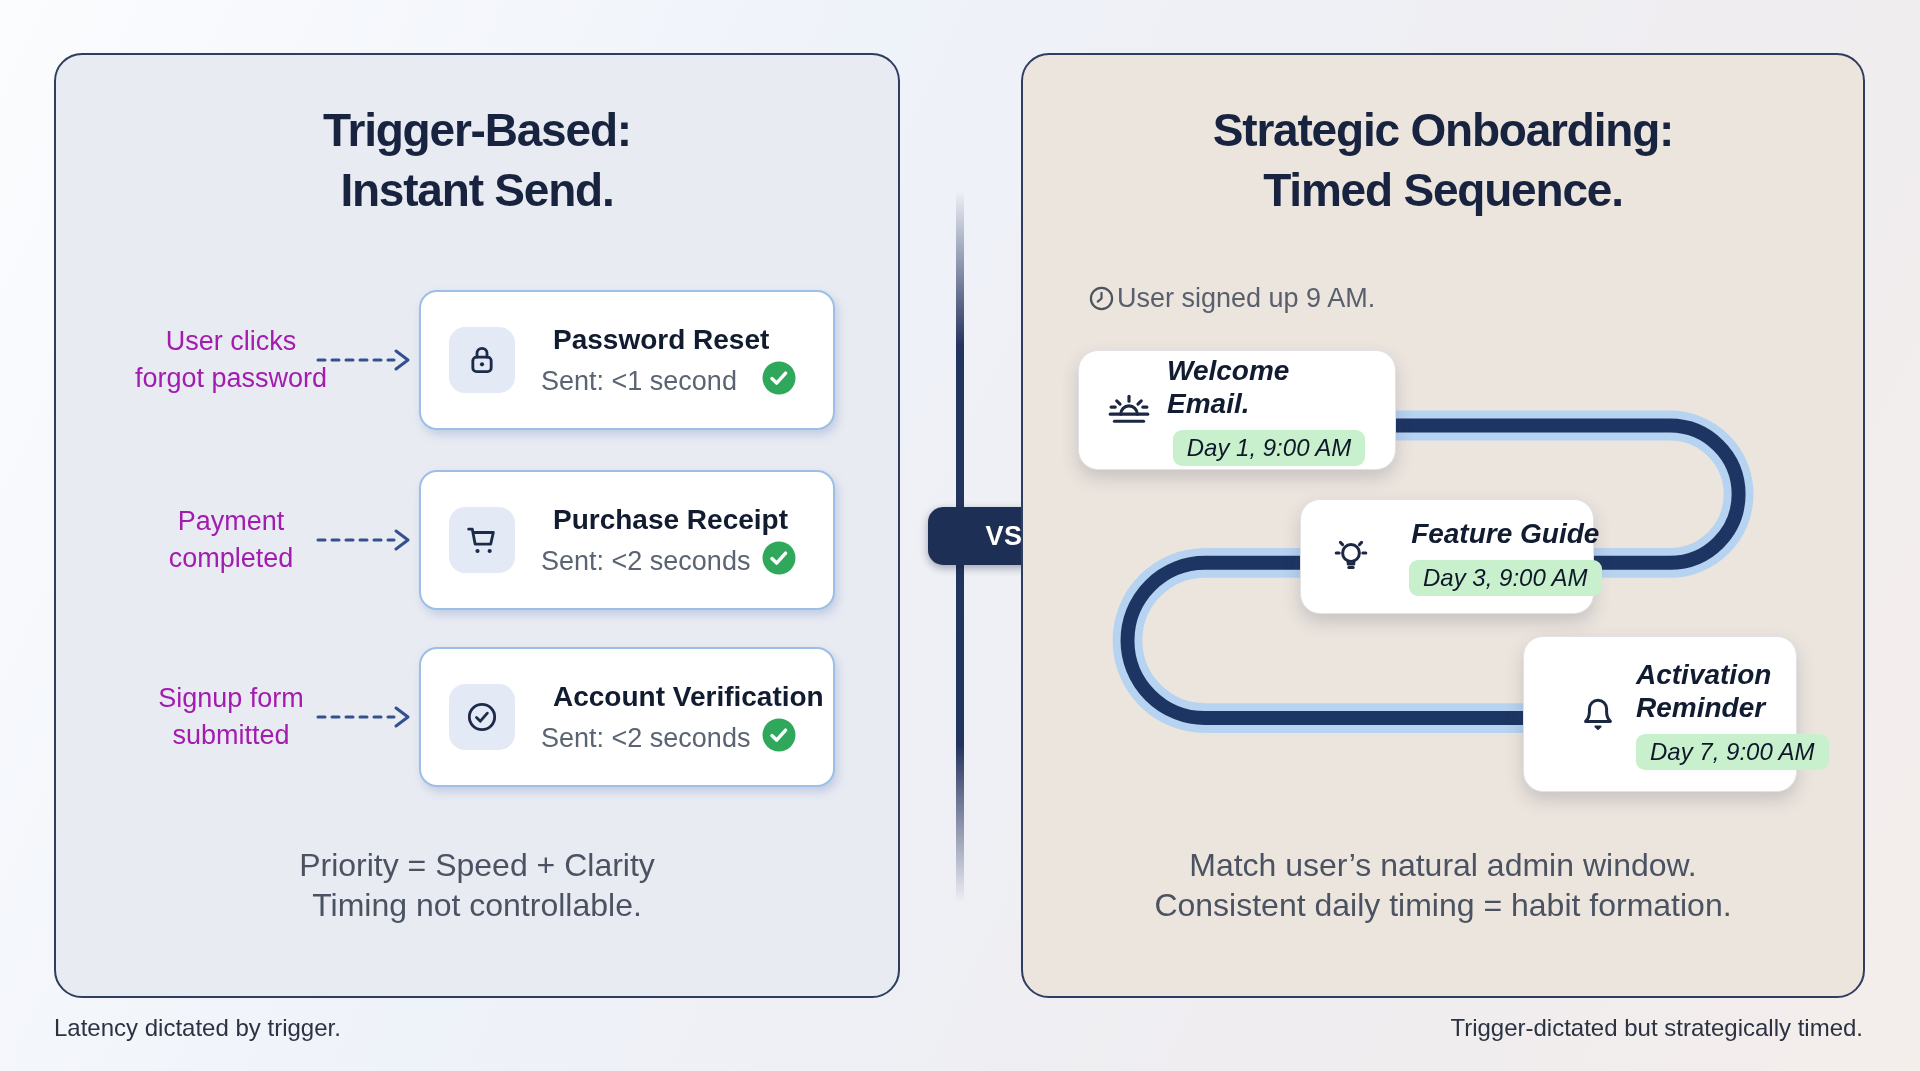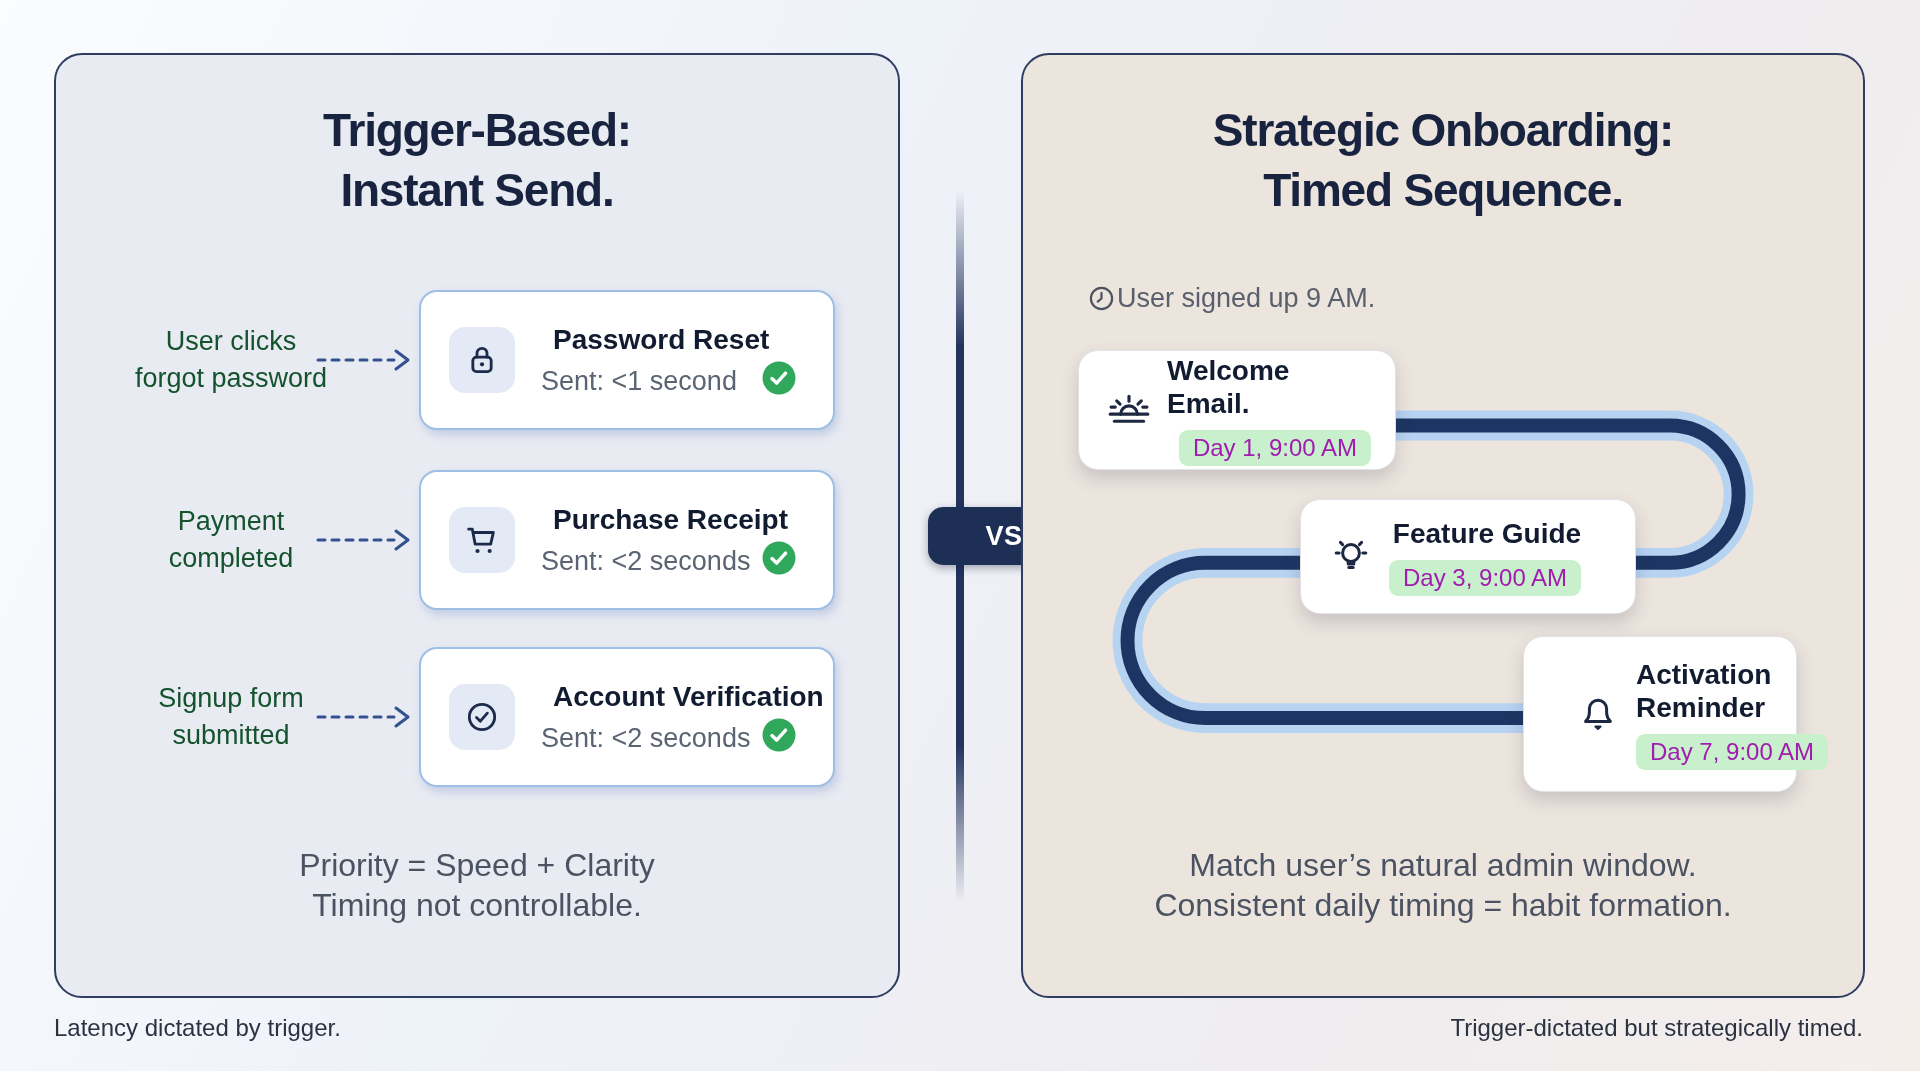--- a/index.html
+++ b/index.html
@@ -16,21 +16,21 @@
   .panel-right{left:1021px;width:844px;background:#ece5de;}
   .panel-title{
     position:absolute;top:45px;left:0;width:100%;text-align:center;
     font-size:46px;font-weight:bold;color:#18233f;line-height:60px;letter-spacing:-1.2px;
   }
   
   .trig-row{position:absolute;left:0;width:100%;height:140px;}
   .row-1{top:235px;} .row-2{top:415px;} .row-3{top:592px;}
   .trig-label{
     position:absolute;left:40px;width:270px;top:50%;transform:translateY(-50%);
-    text-align:center;font-size:27px;color:#14532d;line-height:37px;
+    text-align:center;font-size:27px;color:#a21caf;line-height:37px;
   }
   .trig-arrow{position:absolute;left:258px;top:50%;transform:translateY(-50%);width:100px;height:26px;}
   .trig-card{
     position:absolute;left:363px;top:0;width:416px;height:140px;box-sizing:border-box;
     background:#ffffff;border:2px solid #9dbfe6;border-radius:18px;
     box-shadow:3px 5px 10px rgba(120,150,200,.35);
     display:flex;align-items:center;padding:0 0 0 28px;
   }
   .icon-box{
     width:66px;height:66px;border-radius:16px;background:#e3eaf6;flex:0 0 66px;
@@ -65,27 +65,27 @@
     color:#595f6c;font-size:27px;
   }
   .signup-note .clock{color:#4c525e;}
   .flow-path{position:absolute;left:0;top:0;width:100%;height:100%;}
   .step-card{
     position:absolute;background:#ffffff;border:1px solid #e1e1e6;border-radius:20px;
     box-shadow:0 8px 18px rgba(55,55,80,.20);box-sizing:border-box;
     display:flex;align-items:center;padding:0 24px 0 24px;
   }
   .step-welcome{left:55px;top:295px;width:318px;height:120px;}
-  .step-feature{left:277px;top:444px;width:336px;height:115px;}
+  .step-feature{left:277px;top:444px;width:294px;height:115px;gap:20px;}
   .step-activation{left:500px;top:581px;width:274px;height:156px;padding-left:48px;}
   .step-icon{color:#1c2742;flex:0 0 52px;display:flex;align-items:center;justify-content:center;margin-right:12px;}
-  .step-body{display:flex;flex-direction:column;align-items:flex-end;}
+  .step-body{display:flex;flex-direction:column;align-items:center;font-style:italic;}
   .step-title{font-size:28px;font-weight:bold;color:#121c31;line-height:33px;}
   .day-pill{
-    margin-top:10px;background:#c8f0cd;color:#a21caf;font-size:24px;
+    margin-top:10px;background:#c8f0cd;color:#0f172a;font-size:24px;
     padding:4px 14px;border-radius:9px;white-space:nowrap;
   }
   svg{display:block;}
 </style>
 </head>
 <body>
 
 <div class="panel panel-left">
   <div class="panel-title">
     <div>Trigger-Based:</div>

